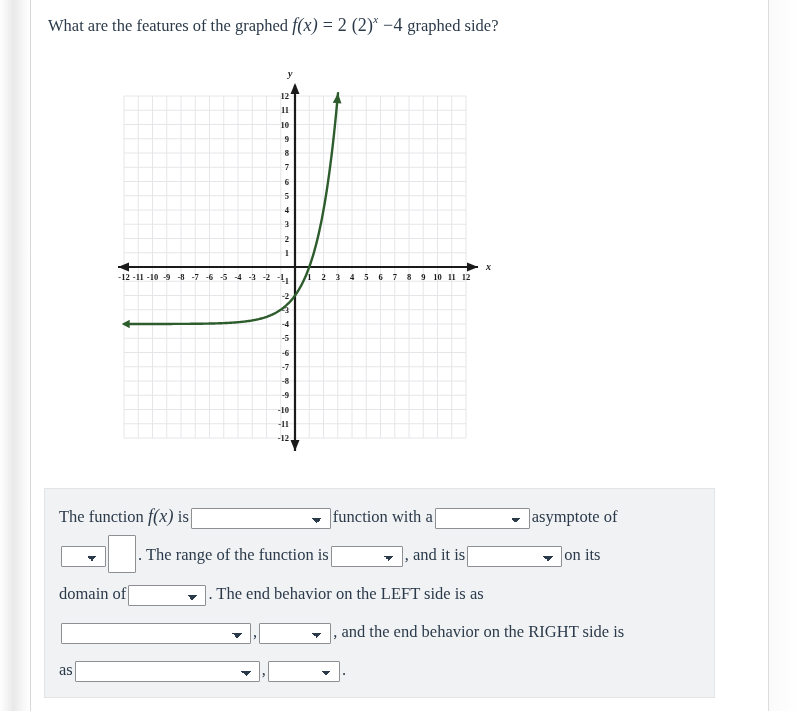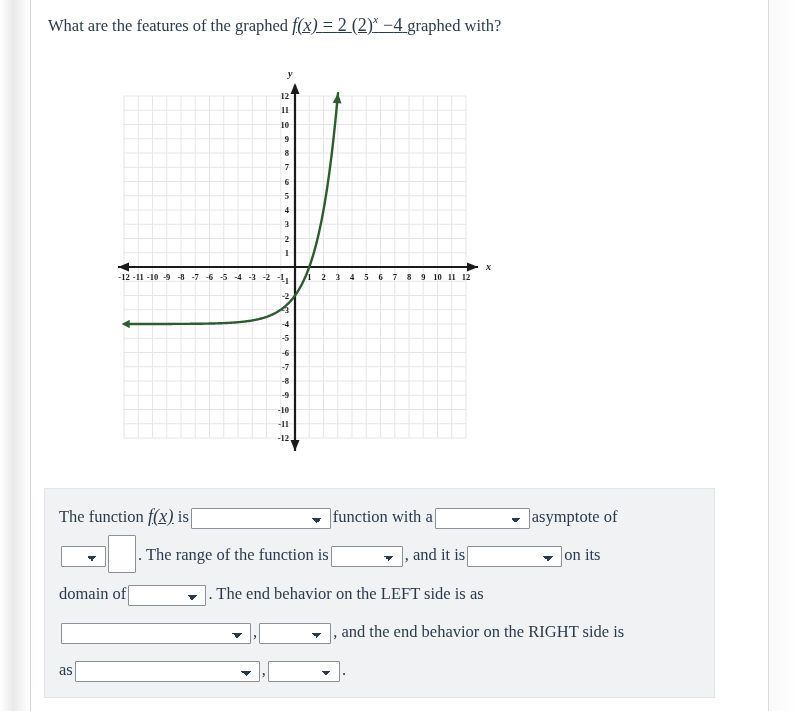--- a/index.html
+++ b/index.html
@@ -56,21 +56,20 @@
     font-size: 16.5px;
     line-height: 24px;
     color: #2b3a4a;
     white-space: nowrap;
   }
   .mathf {
     font-family: "Liberation Serif", "DejaVu Serif", serif;
     font-style: italic;
     font-size: 18px;
     letter-spacing: 0.2px;
-    text-decoration: underline;
   }
   .math-roman { font-style: normal; }
   .math-sup {
     font-style: italic;
     font-size: 11px;
     vertical-align: super;
     position: relative;
     top: -1px;
   }
 
@@ -166,21 +165,21 @@
 
   <div id="question">
     <span>What are the features of the graphed</span>
     <span class="mathf">
       <span>f(x)</span>
       <span class="math-roman">=</span>
       <span class="math-roman">2</span>
       <span class="math-roman">(2)</span><span class="math-sup">x</span>
       <span class="math-roman">−</span><span class="math-roman">4</span>
     </span>
-    <span>graphed with?</span>
+    <span>graphed side?</span>
   </div>
 
   <div id="graph-wrap">
     <svg id="graph-svg" width="500" height="410" viewBox="0 0 500 410">
       <g id="grid-group">
           <line x1="124" x2="124" y1="41" y2="383" stroke="#e6e6ea" stroke-width="1"></line>
           <line y1="383" y2="383" x1="124" x2="466" stroke="#e6e6ea" stroke-width="1"></line>
           <line x1="138.25" x2="138.25" y1="41" y2="383" stroke="#e6e6ea" stroke-width="1"></line>
           <line y1="368.75" y2="368.75" x1="124" x2="466" stroke="#e6e6ea" stroke-width="1"></line>
           <line x1="152.5" x2="152.5" y1="41" y2="383" stroke="#e6e6ea" stroke-width="1"></line>

